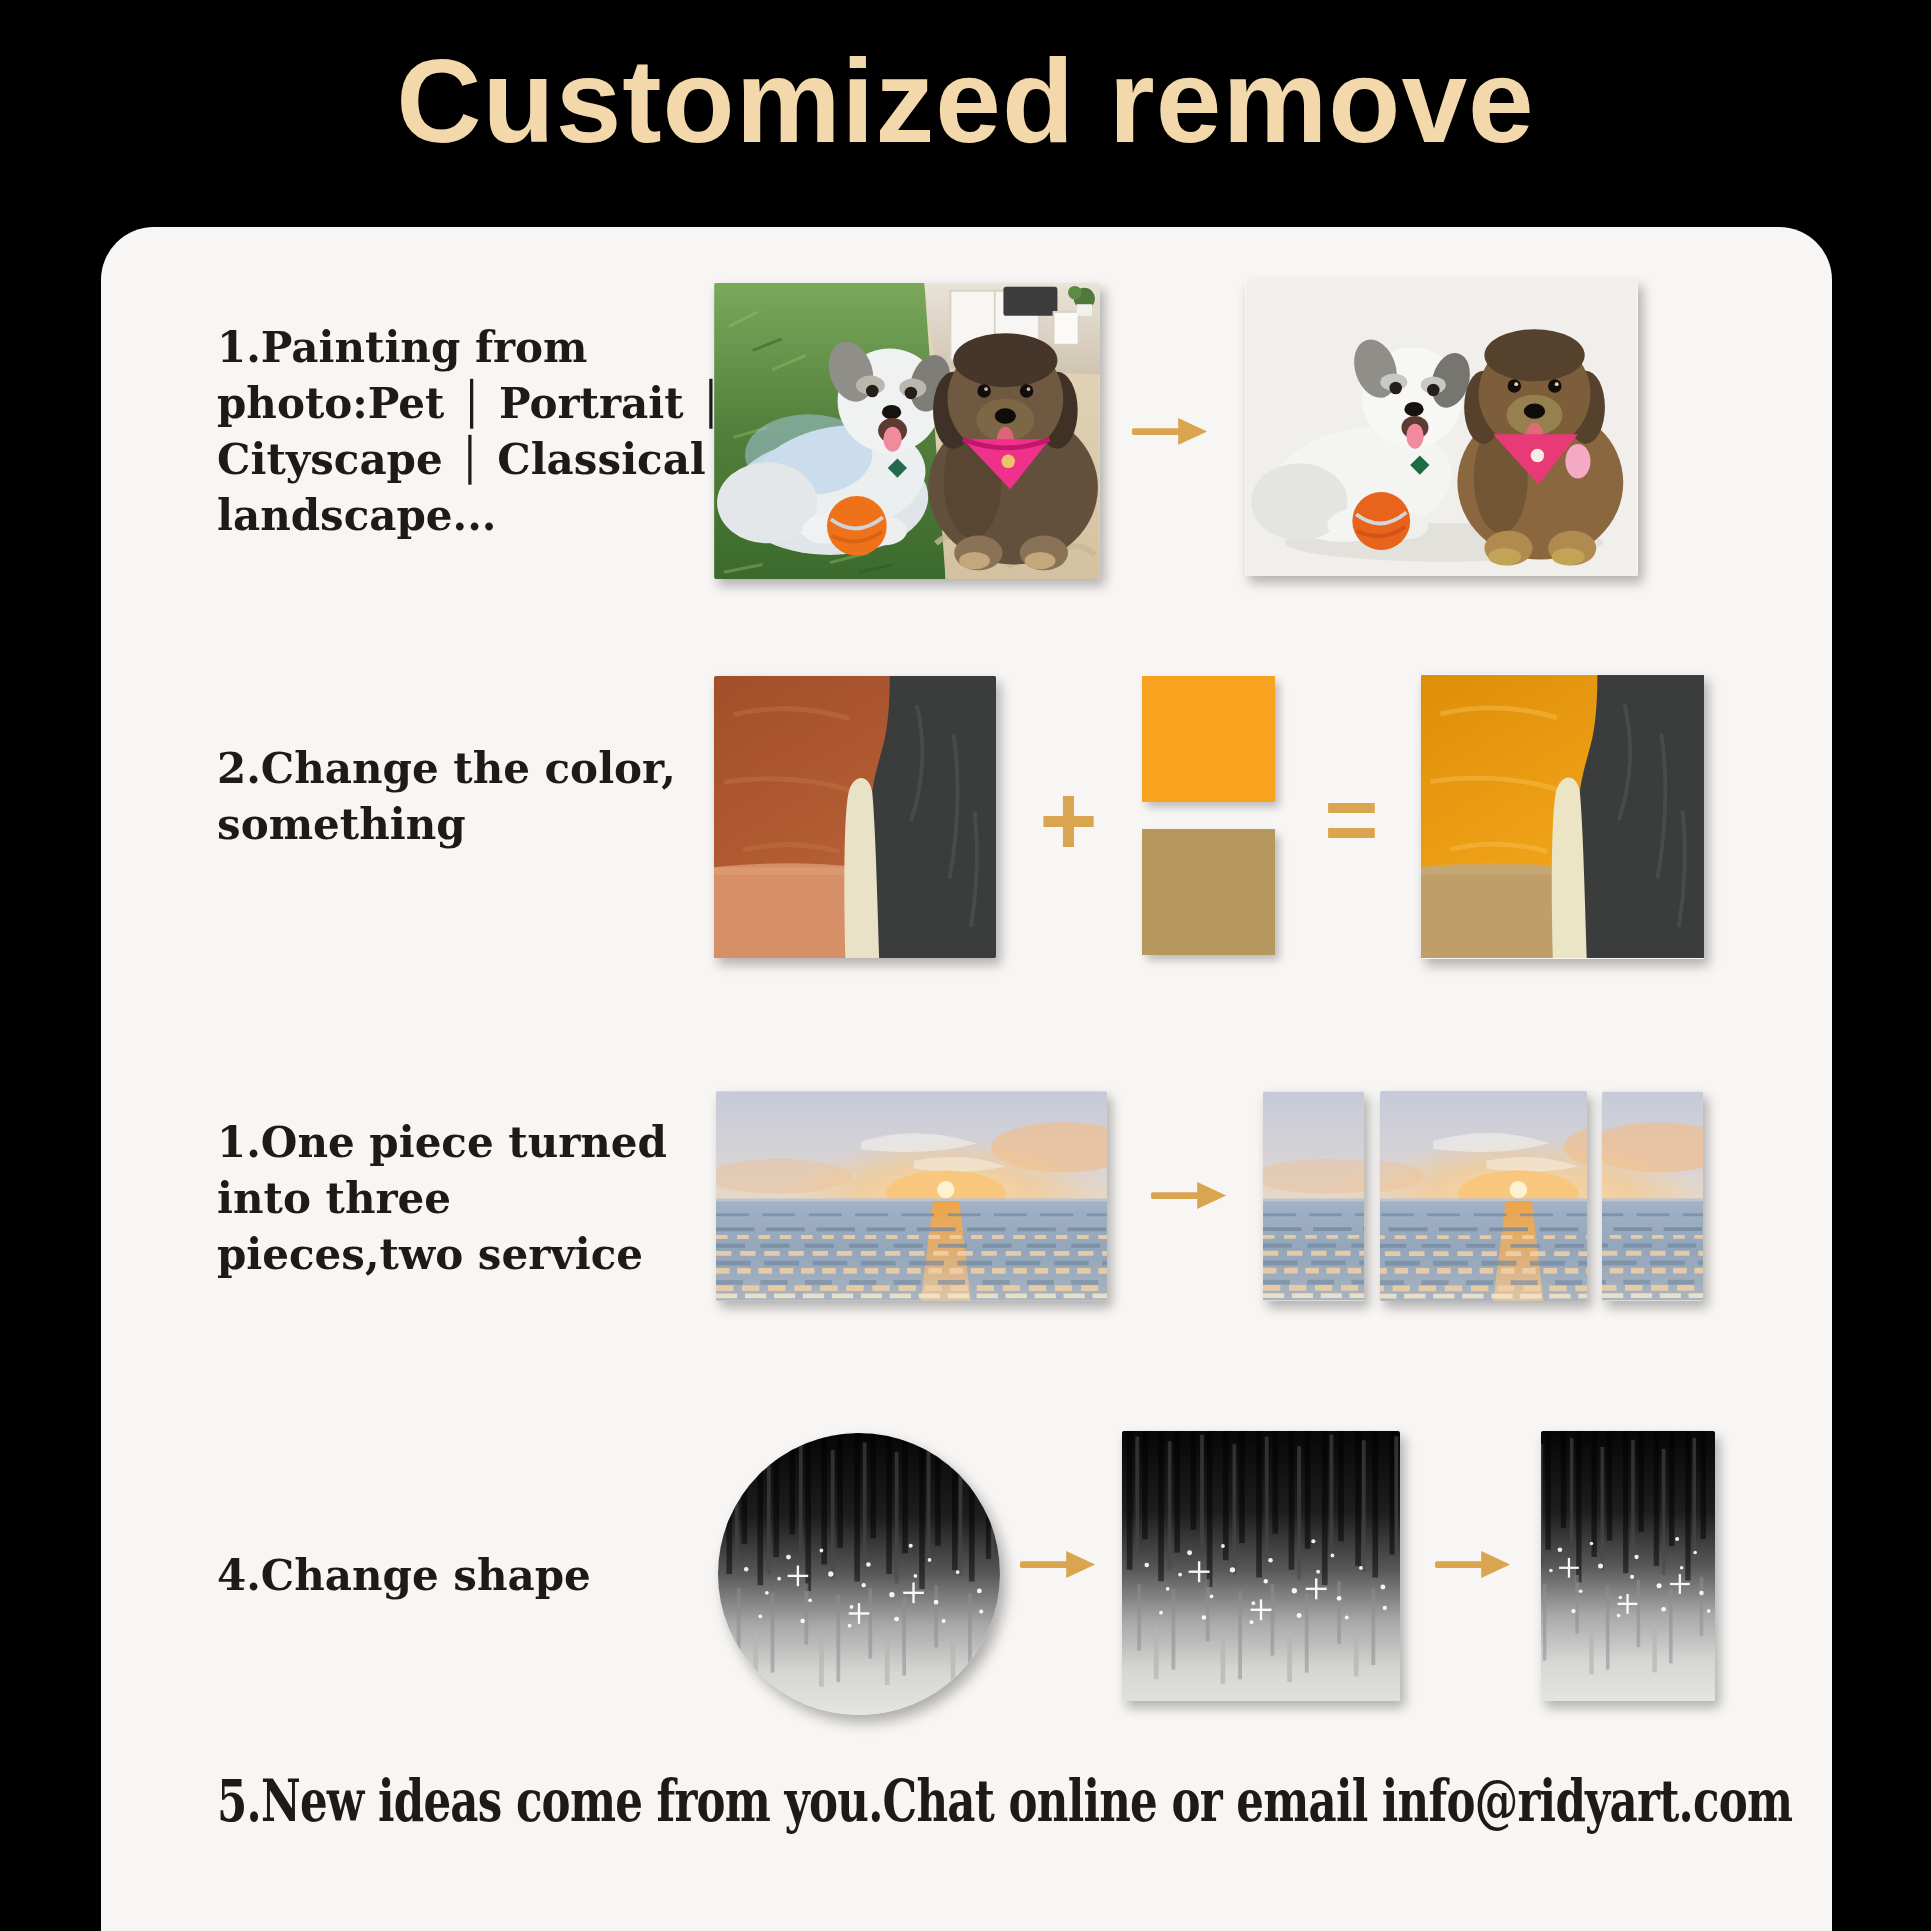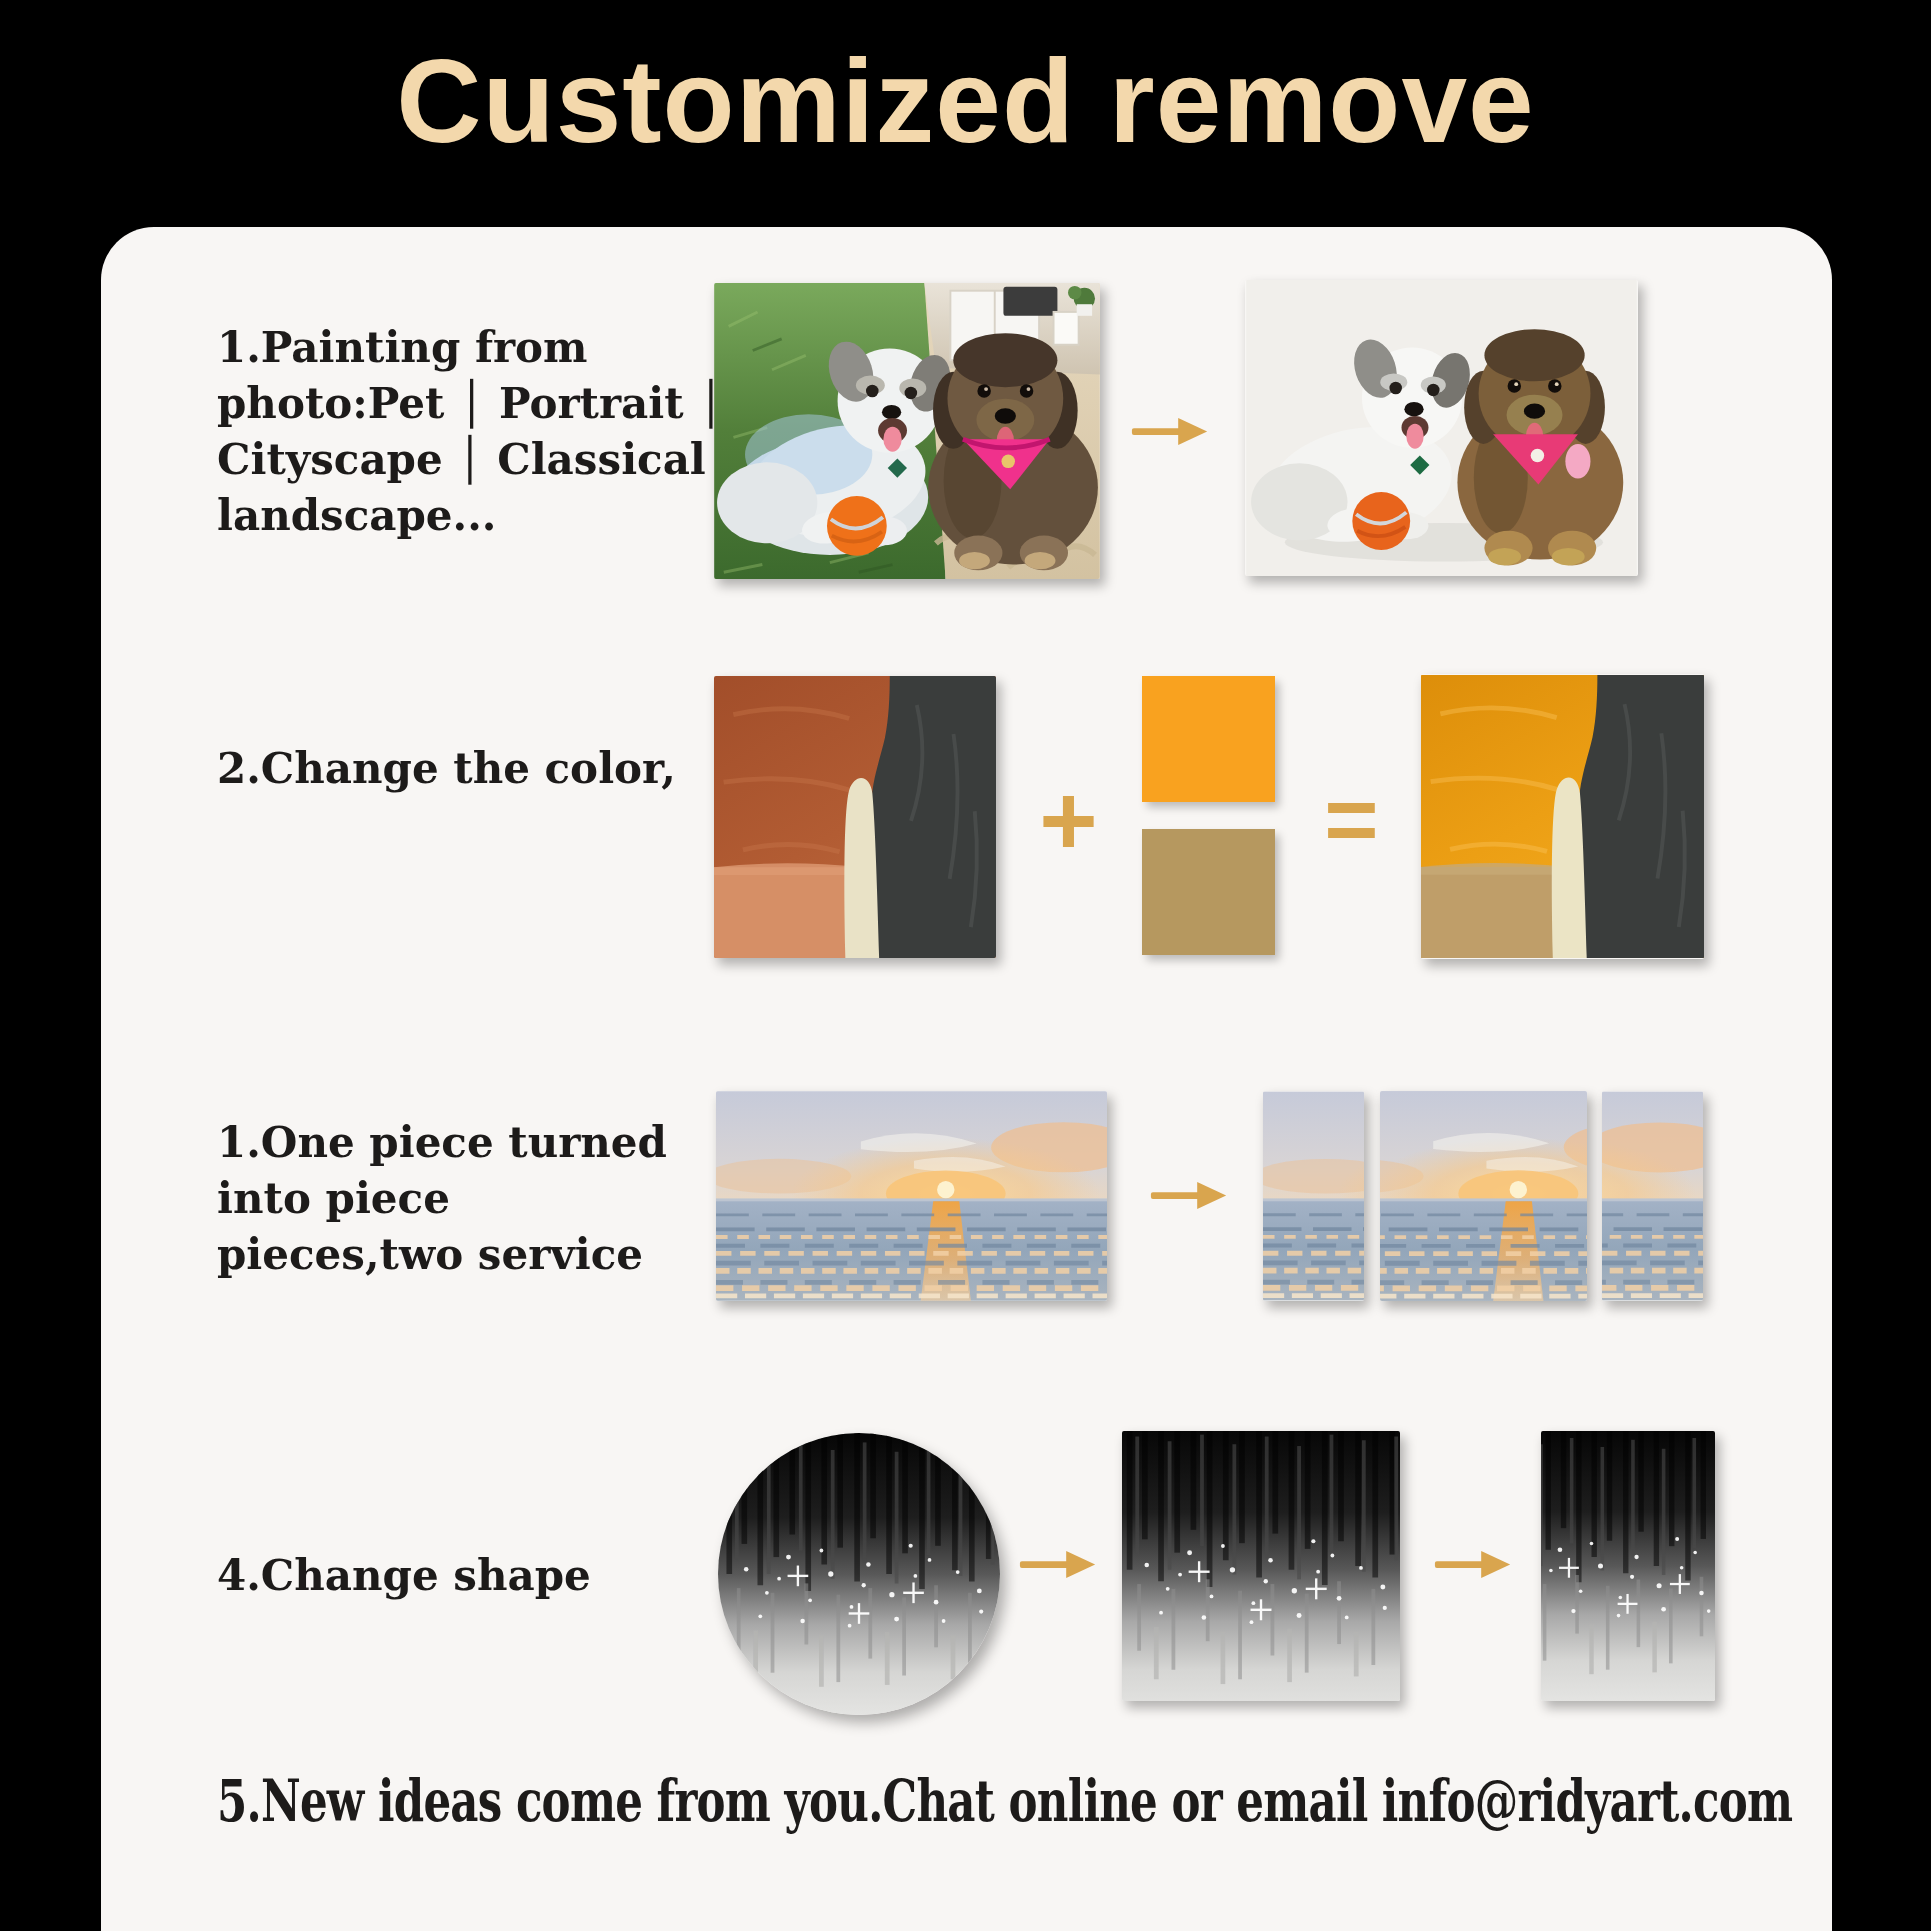--- a/index.html
+++ b/index.html
@@ -351,20 +351,21 @@
           <ellipse cx="272" cy="278" rx="25" ry="18" fill="#b08a4f"></ellipse>
           <ellipse cx="338" cy="278" rx="25" ry="18" fill="#b08a4f"></ellipse>
           <ellipse cx="268" cy="287" rx="17" ry="9" fill="#c3a356"></ellipse>
           <ellipse cx="334" cy="287" rx="17" ry="9" fill="#c3a356"></ellipse>
         </g>
       </svg>
     </div>
 
     <div class="txt" style="left:116px;top:514px;">
       <div>2.Change the color,</div>
+      <div>something</div>
     </div>
 
     <div class="art" style="left:613px;top:449px;width:282px;height:282px;" role="img" aria-label="Abstract painting in rust, salmon and charcoal">
       <svg viewBox="0 0 292 292">
         <rect width="292" height="292" fill="url(#rustG)"></rect>
         <g stroke="#d08054" stroke-width="5" fill="none" opacity="0.3">
           <path d="M20 40 q60 -14 120 4"></path>
             <path d="M10 110 q70 -10 130 8"></path>
             <path d="M30 180 q50 -12 100 2"></path>
         </g>
@@ -402,21 +403,21 @@
           <path d="M210 30 q14 60 -6 120"></path>
             <path d="M248 60 q10 70 -4 150"></path>
             <path d="M270 140 q6 60 -4 120"></path>
         </g>
         <path d="M136 292 C134 200 135 136 140 118 C146 100 162 102 164 122 C167 155 169 225 171 292 Z" fill="#ebe4c5"></path>
       </svg>
     </div>
 
     <div class="txt" style="left:116px;top:888px;">
       <div>1.One piece turned</div>
-      <div>into piece</div>
+      <div>into three</div>
       <div>pieces,two service</div>
     </div>
 
     <div class="art" style="left:615px;top:864px;width:391px;height:210px;" role="img" aria-label="Sunset seascape painting, one piece">
       <svg viewBox="0 0 405 217">
           <use href="#seaArt"></use>
         </svg>
     </div>
 
     <div class="arrow" style="left:1048px;top:949px;">

